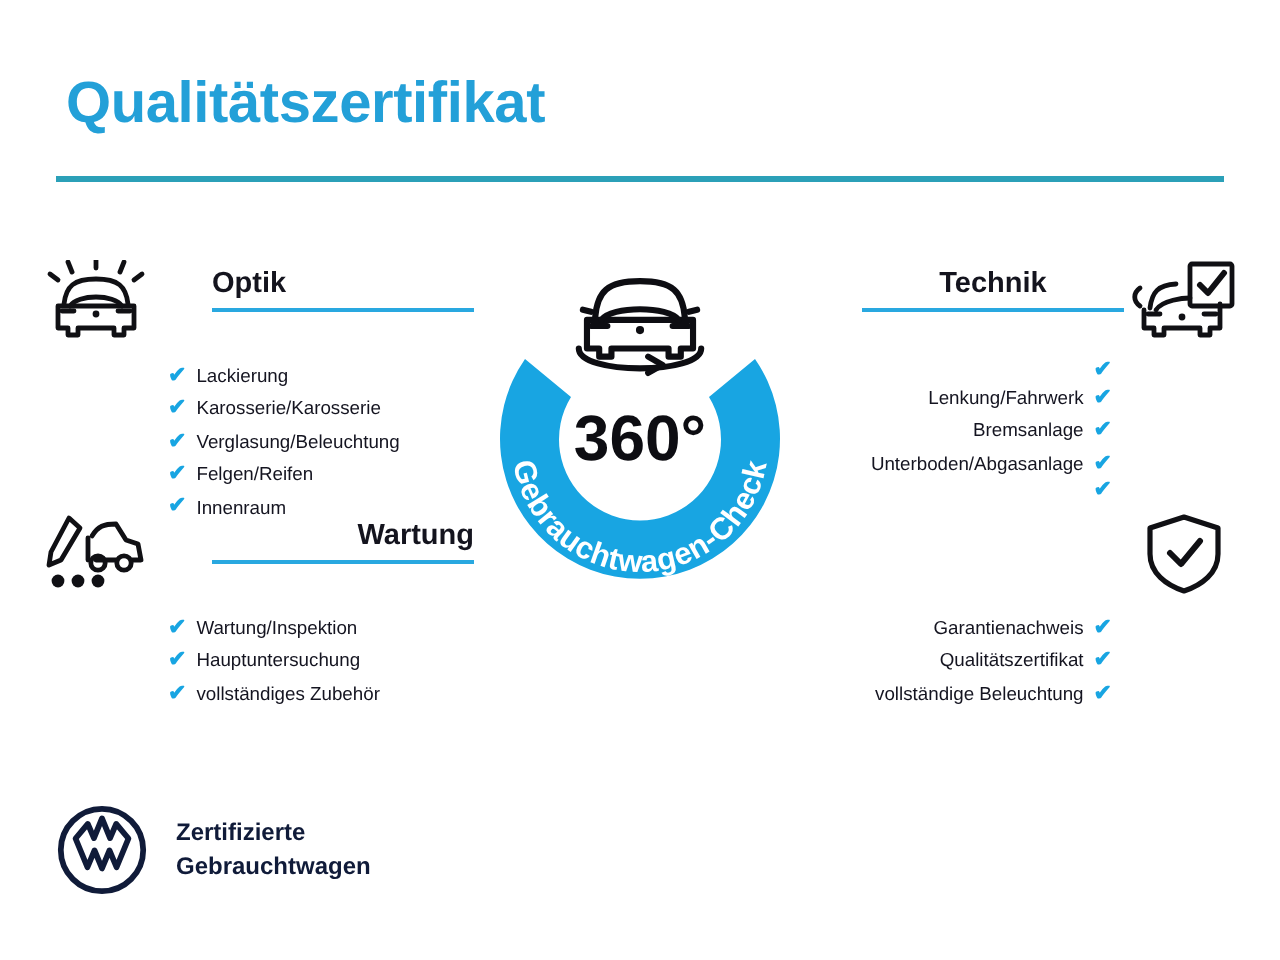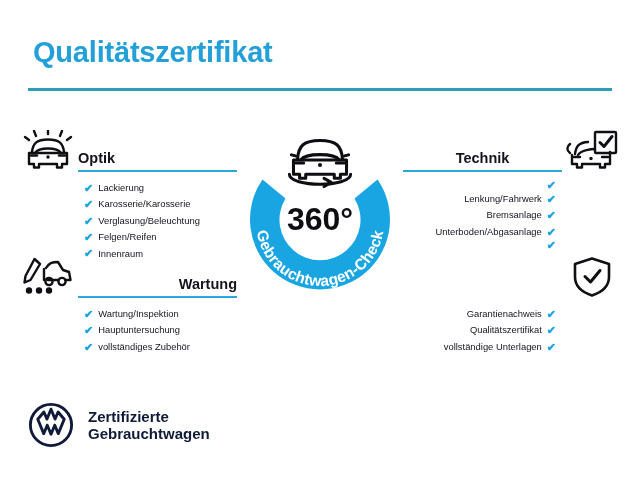--- a/index.html
+++ b/index.html
@@ -56,21 +56,22 @@
     position: absolute;
     top: 0;
     width: 52px;
     height: 42px;
   }
   .left .sec-icon  { left: 0; }
   .right .sec-icon { right: 0; }
 
   .sec-title-wrap {
     position: absolute;
-    bottom: 0;
+    bottom: 16px;
+    margin-left: 28px;
   }
   .left  .sec-title-wrap { left: 56px;  right: 0; }
   .right .sec-title-wrap { right: 56px; left: 0; }
 
   .sec-title {
     font-size: 14.5px;
     font-weight: bold;
     color: #14141e;
     line-height: 17px;
     white-space: nowrap;
@@ -124,21 +125,21 @@
   .footer-logo {
     position: absolute;
     left: 28px;
     top: 402px;
     display: flex;
     align-items: center;
   }
   .vw-mark { width: 46px; height: 46px; }
   .vw-text {
     margin-left: 14px;
-    font-size: 15px;
+    font-size: 12px;
     font-weight: bold;
     color: #101b39;
     line-height: 17px;
     white-space: nowrap;
   }
 </style>
 </head>
 <body>
 
 <div class="page">
@@ -272,21 +273,21 @@
         <li class="check-item">
           <span class="tick">✔</span>
           <span class="ci-label">Garantienachweis</span>
         </li>
         <li class="check-item">
           <span class="tick">✔</span>
           <span class="ci-label">Qualitätszertifikat</span>
         </li>
         <li class="check-item">
           <span class="tick">✔</span>
-          <span class="ci-label">vollständige Unterlagen</span>
+          <span class="ci-label">vollständige Beleuchtung</span>
         </li>
       </ul>
     </div>
 
   <div class="badge">
     <svg width="188" height="188" viewBox="0 0 188 188" aria-hidden="true">
       <defs>
         <path id="arcPath" d="M 30 100 A 64 64 0 0 0 158 100"></path>
       </defs>
 

